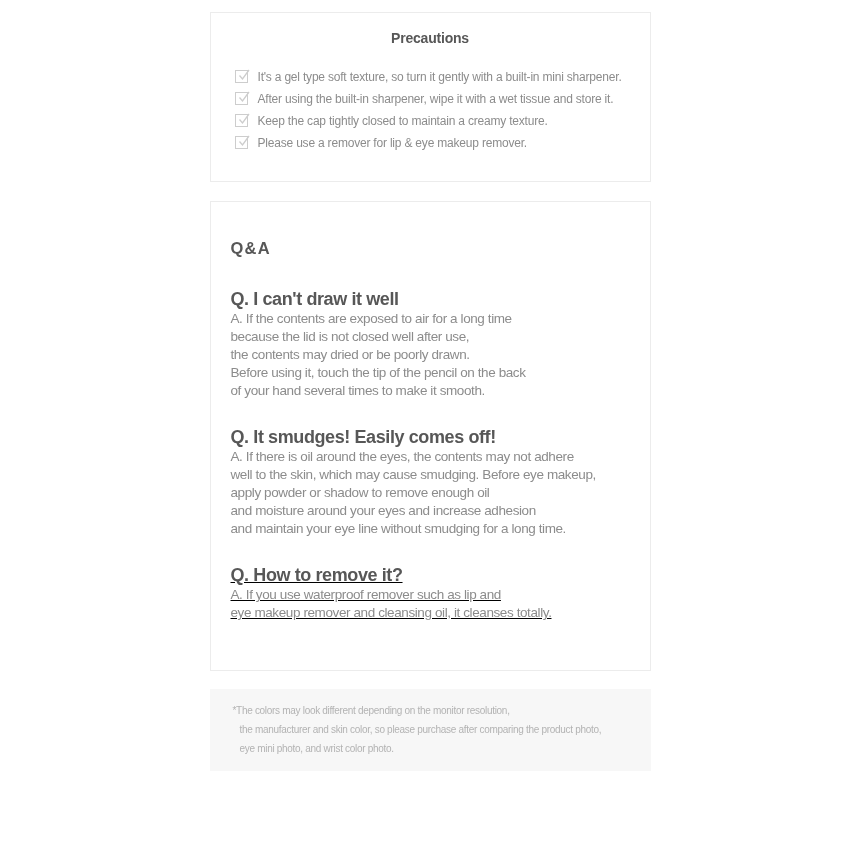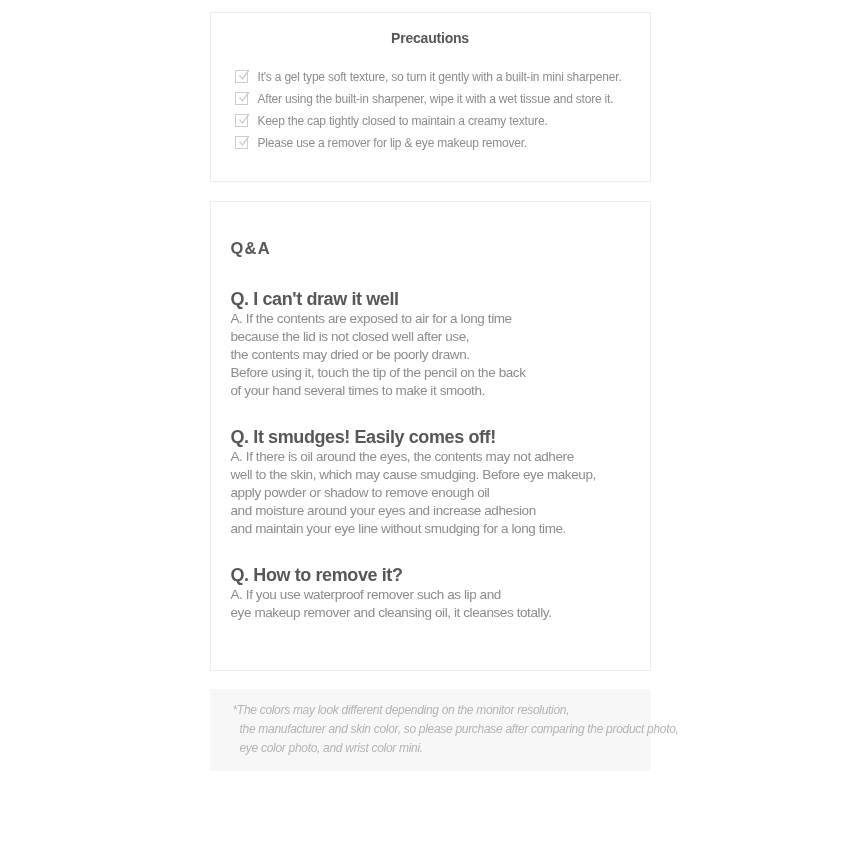--- a/index.html
+++ b/index.html
@@ -68,21 +68,21 @@
   }
   .qa .box-title {
     font-size: 16.5px;
     font-weight: bold;
     color: #575757;
     letter-spacing: 1.2px;
     line-height: 20px;
     margin-bottom: 30px;
   }
   .qa-group { margin-bottom: 26px; }
-  .qa-group:last-child { margin-bottom: 0; }
+  .qa-group:last-child { margin-bottom: 0; text-decoration: underline; }
   .qa-q {
     font-size: 18px;
     font-weight: bold;
     color: #575757;
     letter-spacing: -0.4px;
     line-height: 22px;
   }
   .qa-a {
     font-size: 13.5px;
     color: #8c8c8c;
@@ -90,26 +90,25 @@
     line-height: 18px;
     white-space: pre-line;
   }
 
   
   .notes {
     background: #f7f7f7;
     padding: 12px 18px 13px 23px;
   }
   .note-line {
-    font-size: 12px;
+    font-size: 10px;
     color: #b3b3b3;
     letter-spacing: -0.3px;
     line-height: 19px;
     white-space: nowrap;
-    font-style: italic;
   }
   .note-line.indent { padding-left: 7px; }
 </style>
 </head>
 <body>
 
 <div class="page">
 
   <section class="box precautions">
     <h2 class="box-title">Precautions</h2>
@@ -173,16 +172,16 @@
     <div class="qa-group">
       <div class="qa-q">Q. How to remove it?</div>
       <div class="qa-a">A. If you use waterproof remover such as lip and
 eye makeup remover and cleansing oil, it cleanses totally.</div>
     </div>
   </section>
 
   <section class="notes">
     <div class="note-line">*The colors may look different depending on the monitor resolution,</div>
     <div class="note-line indent">the manufacturer and skin color, so please purchase after comparing the product photo,</div>
-    <div class="note-line indent">eye color photo, and wrist color mini.</div>
+    <div class="note-line indent">eye mini photo, and wrist color photo.</div>
   </section>
 
 </div>
 
 </body></html>

